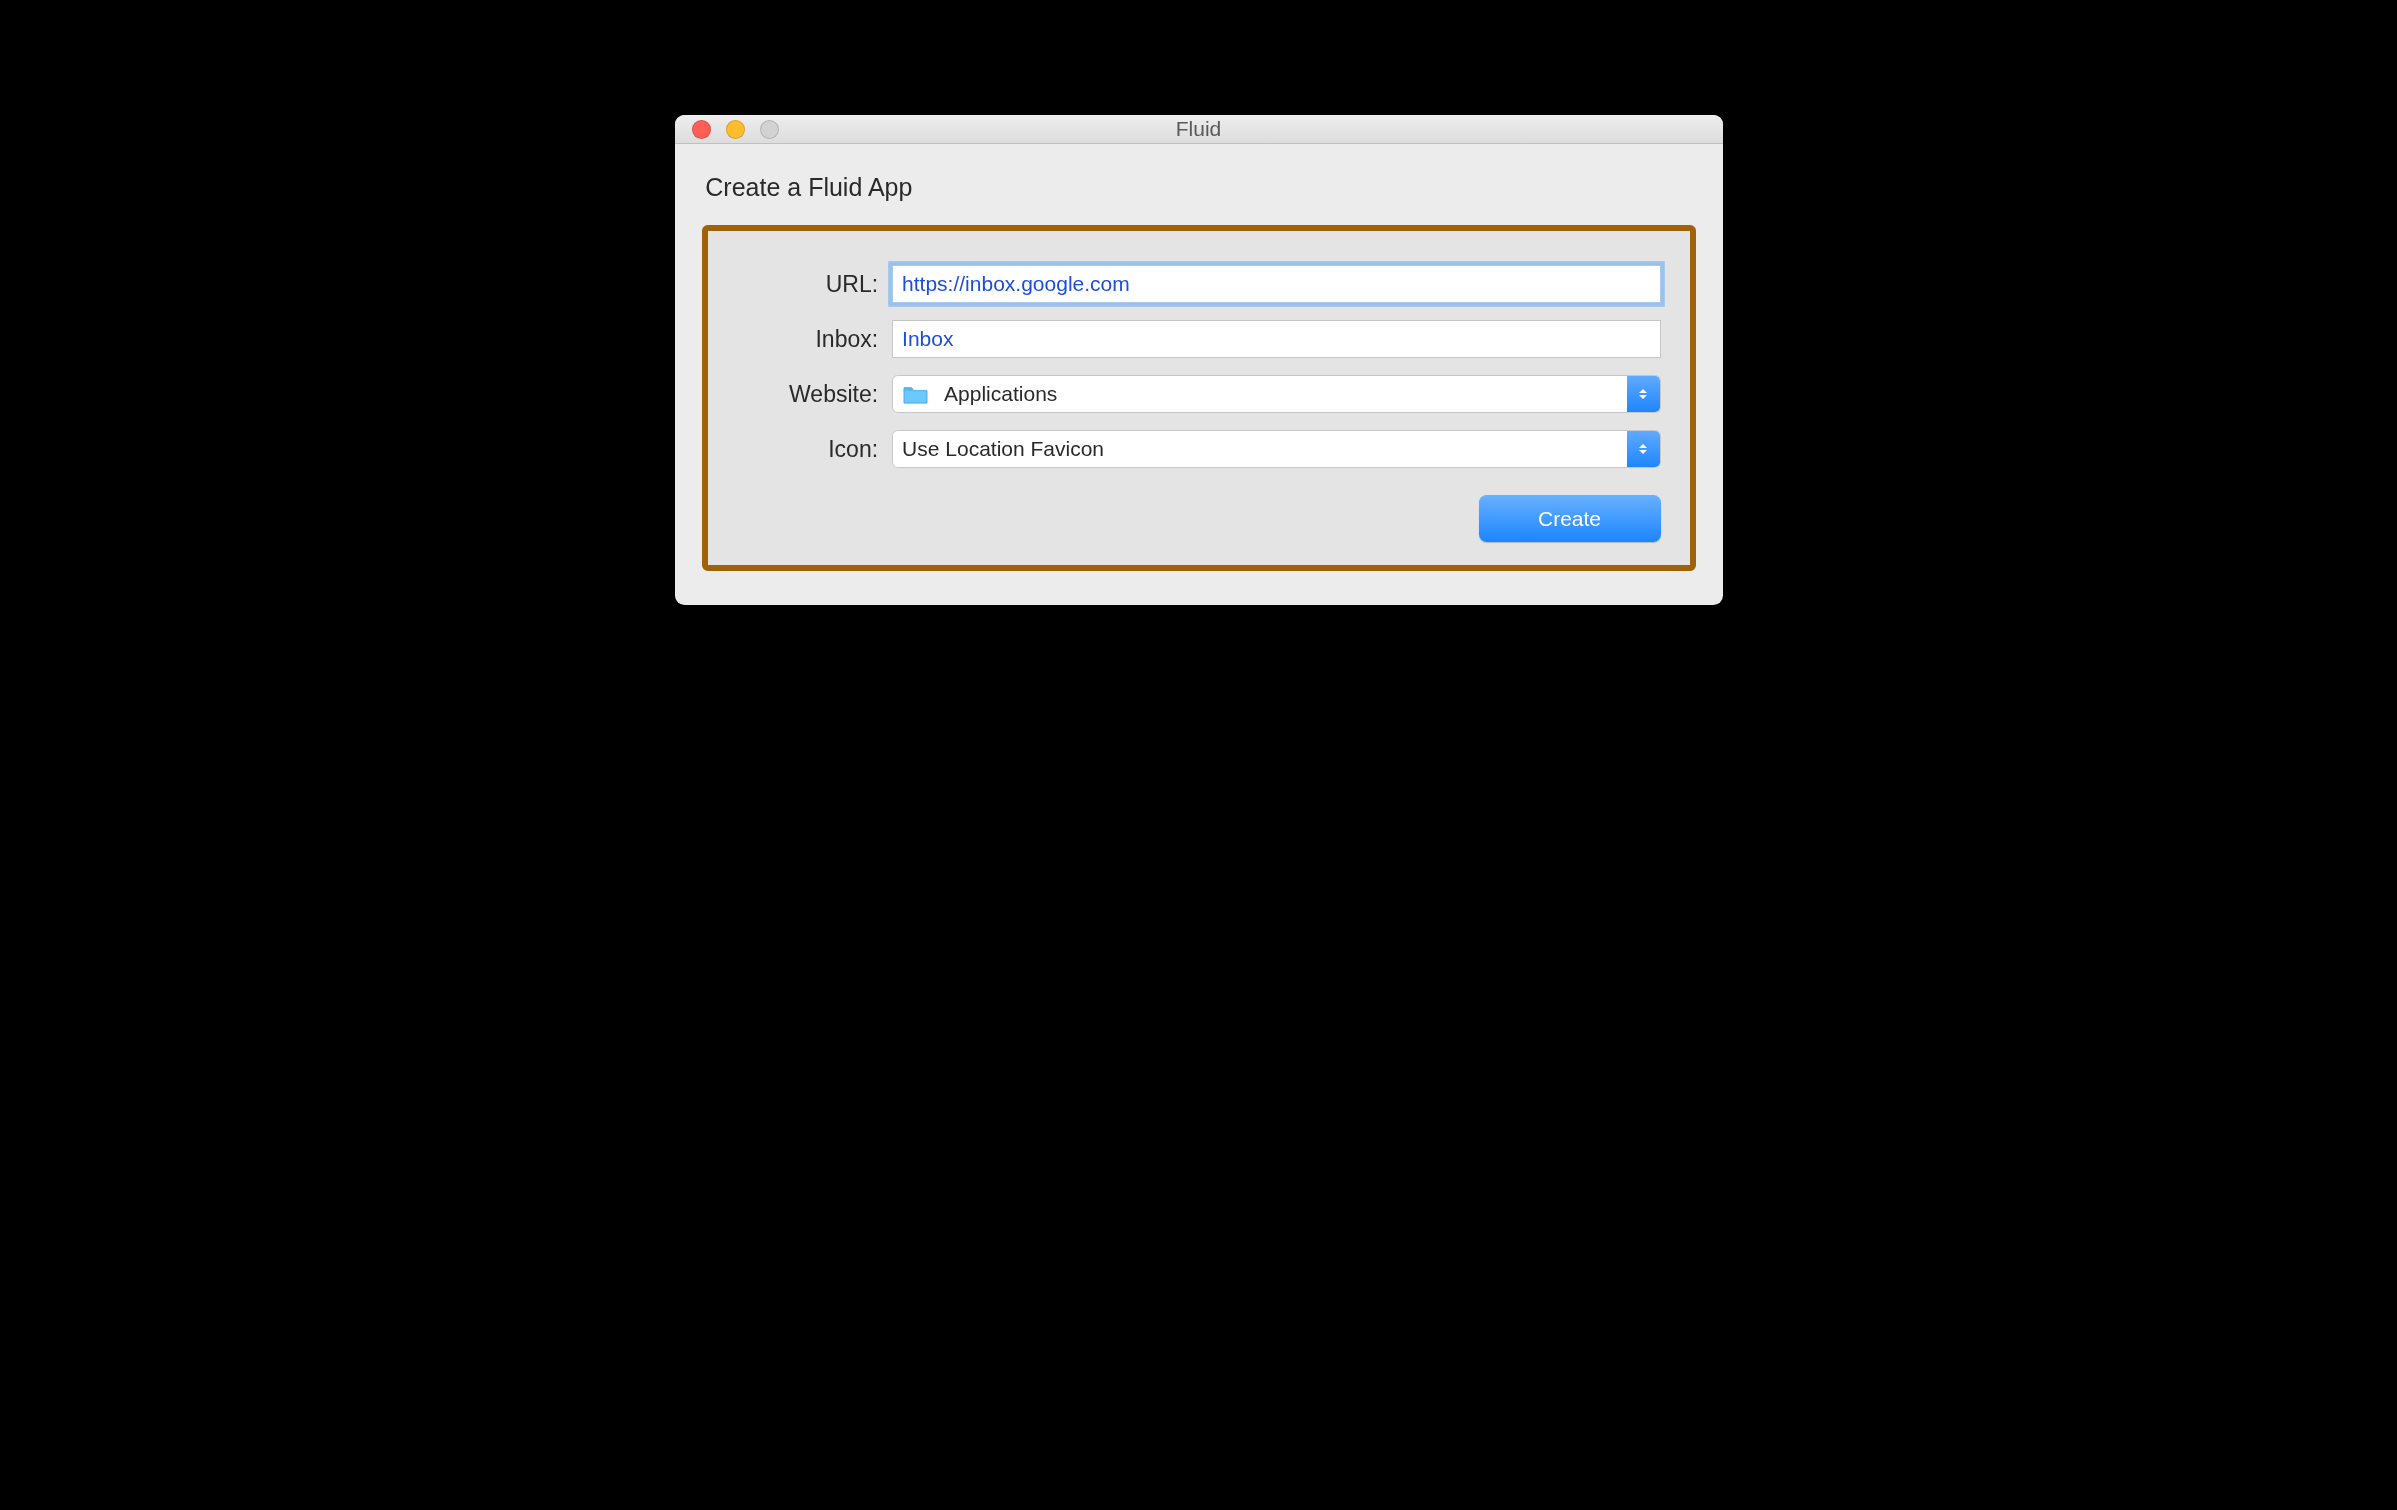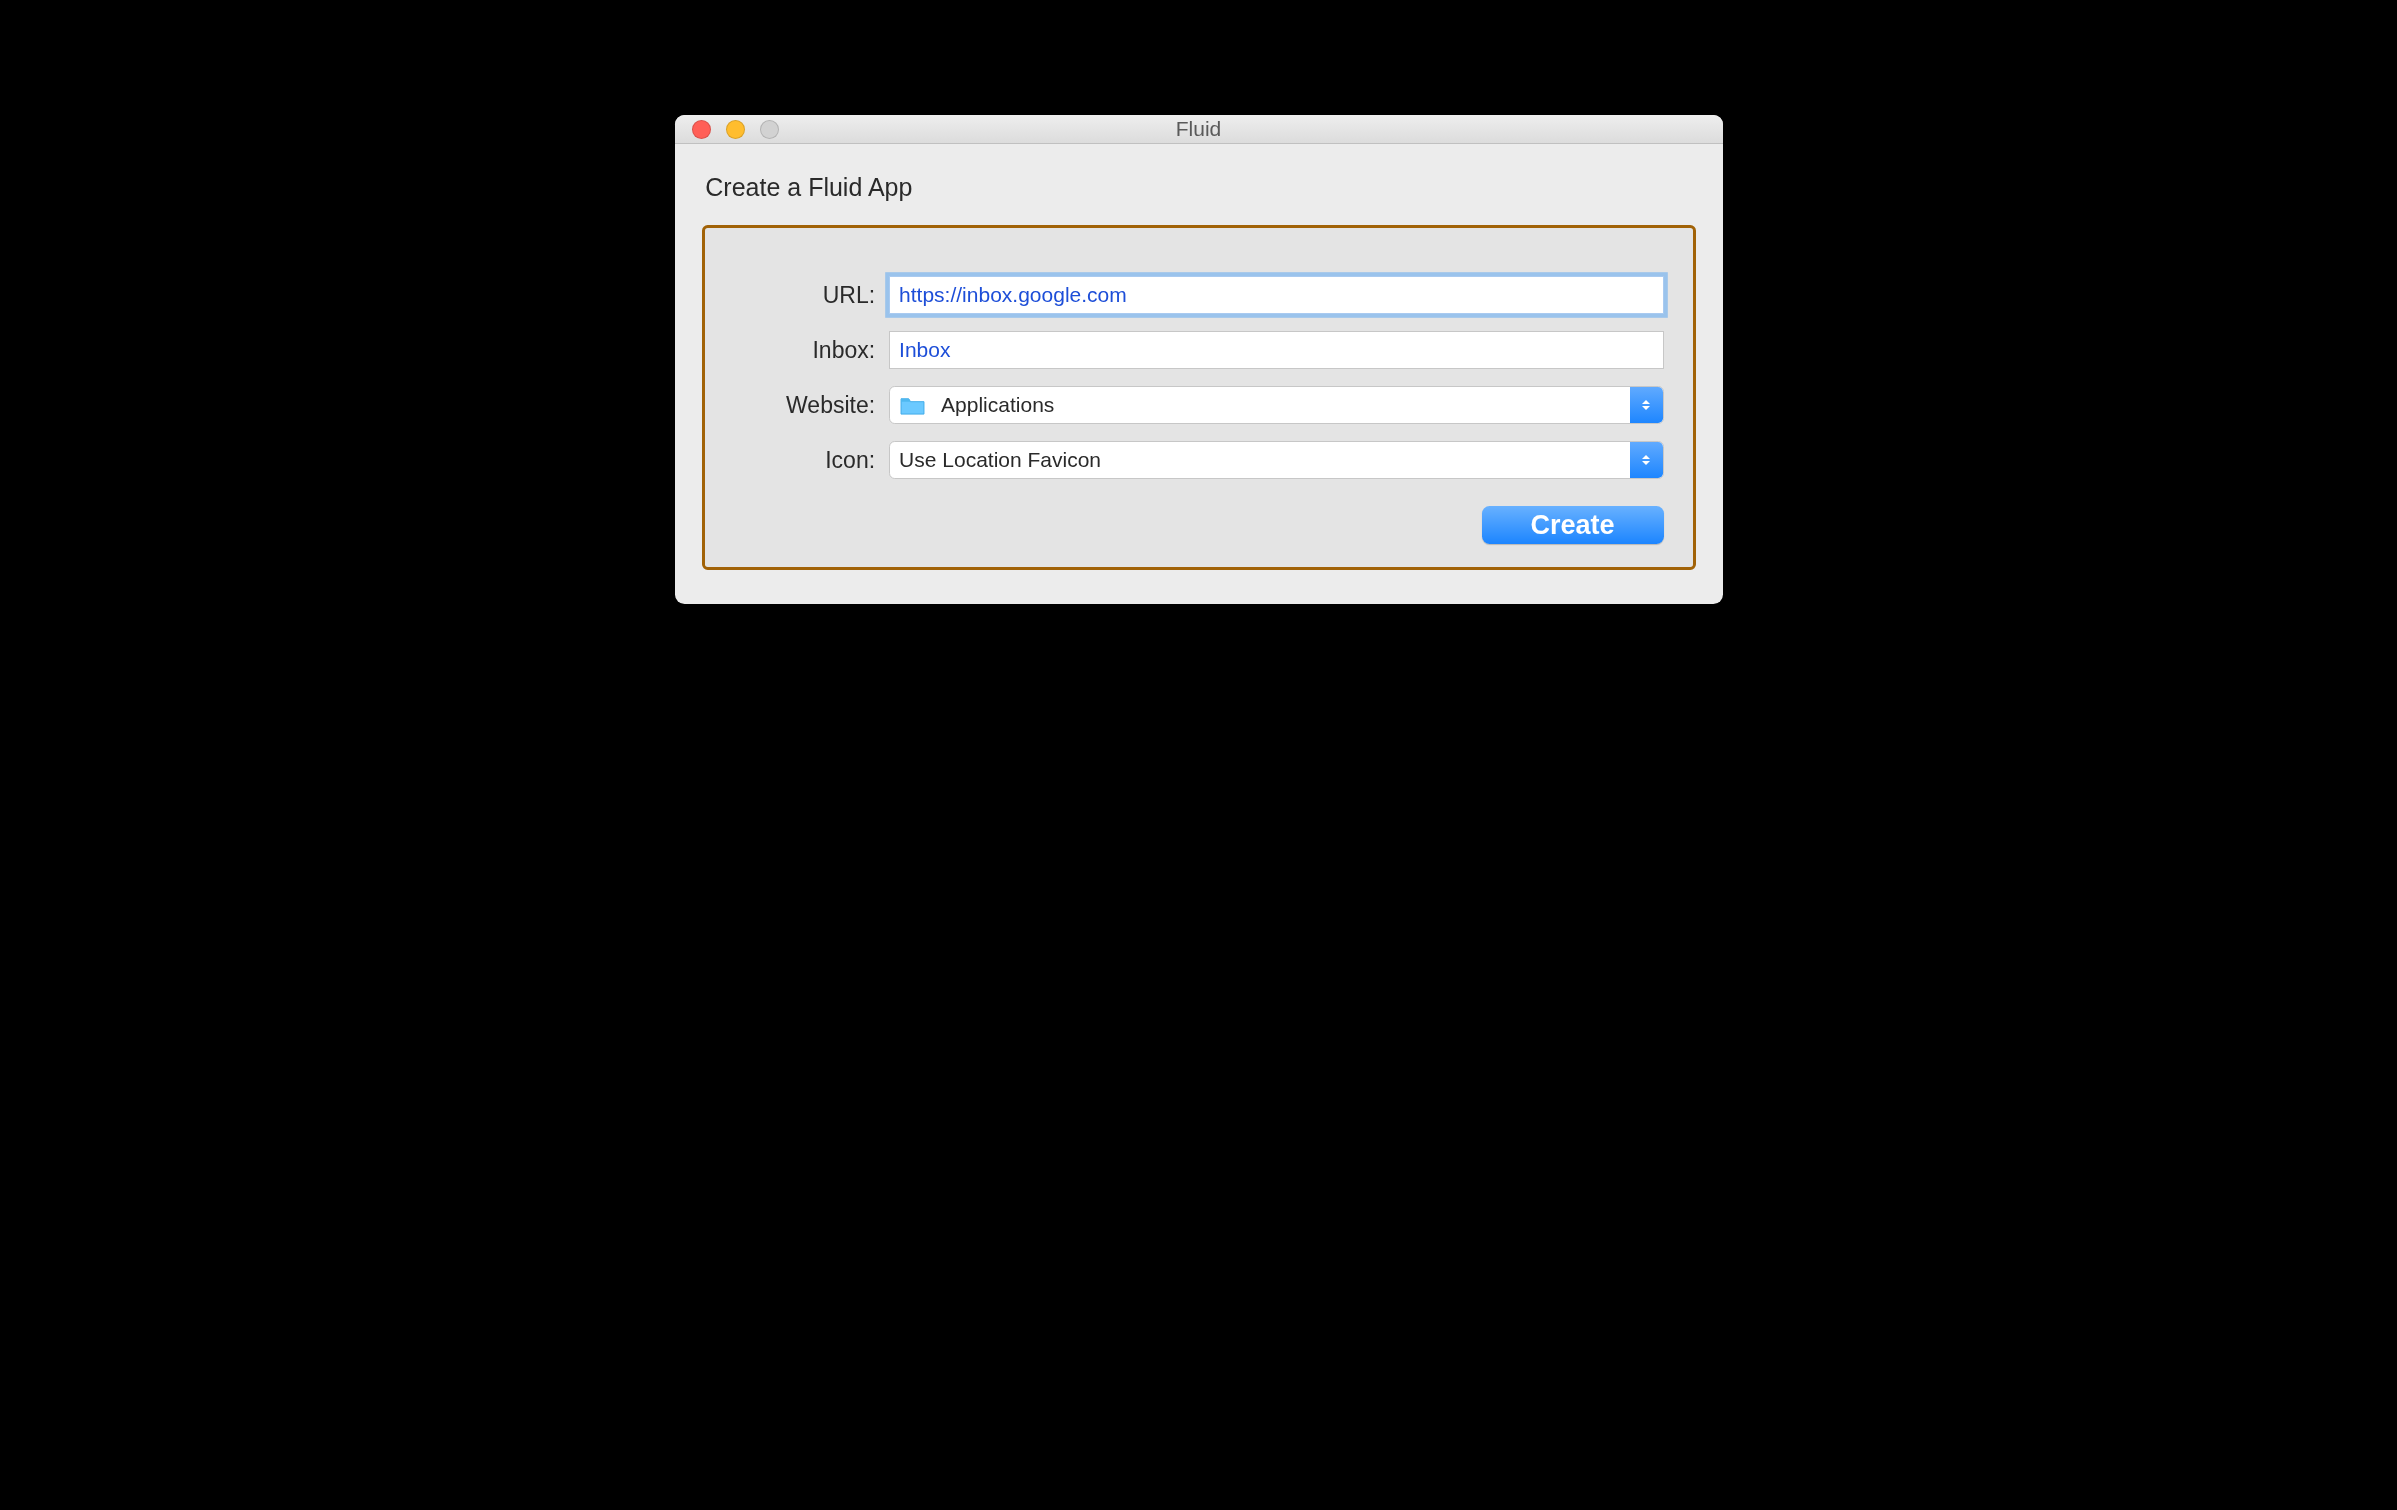--- a/index.html
+++ b/index.html
@@ -61,23 +61,23 @@
     }
     .page-heading {
       font-size: 25px;
       color: #2a2a2a;
       font-weight: 400;
       margin-bottom: 23px;
       margin-left: 3.8px;
     }
     .panel {
       background: #e4e4e4;
-      border: 3px solid #a16207;
+      border: 6px solid #a16207;
       border-radius: 5.7px;
-      padding: 48px 29px 23px 29px;
+      padding: 34px 29px 23px 29px;
     }
     .form-row {
       display: flex;
       align-items: center;
       margin-bottom: 17px;
     }
     .form-label {
       width: 155px;
       text-align: right;
       font-size: 23px;
@@ -145,30 +145,29 @@
     }
     .chev-up { border-bottom: 4.8px solid #fff; }
     .chev-down { border-top: 4.8px solid #fff; }
     .button-row {
       display: flex;
       justify-content: flex-end;
       margin-top: 27px;
     }
     .create-button {
       width: 182px;
-      height: 38px;
+      height: 47px;
       background: linear-gradient(to bottom, #68b1ff, #1c85ff);
       border: none;
       border-radius: 7.6px;
       color: #fff;
-      font-size: 27px;
+      font-size: 21px;
       font-family: inherit;
       cursor: default;
       box-shadow: 0 1px 1px rgba(0,0,0,0.2);
-      font-weight: bold;
     }
   </style>
 </head>
 <body>
 
 <div class="window">
   <div class="titlebar">
     <div class="traffic-lights">
       <div class="traffic-light tl-close"></div>
       <div class="traffic-light tl-min"></div>

